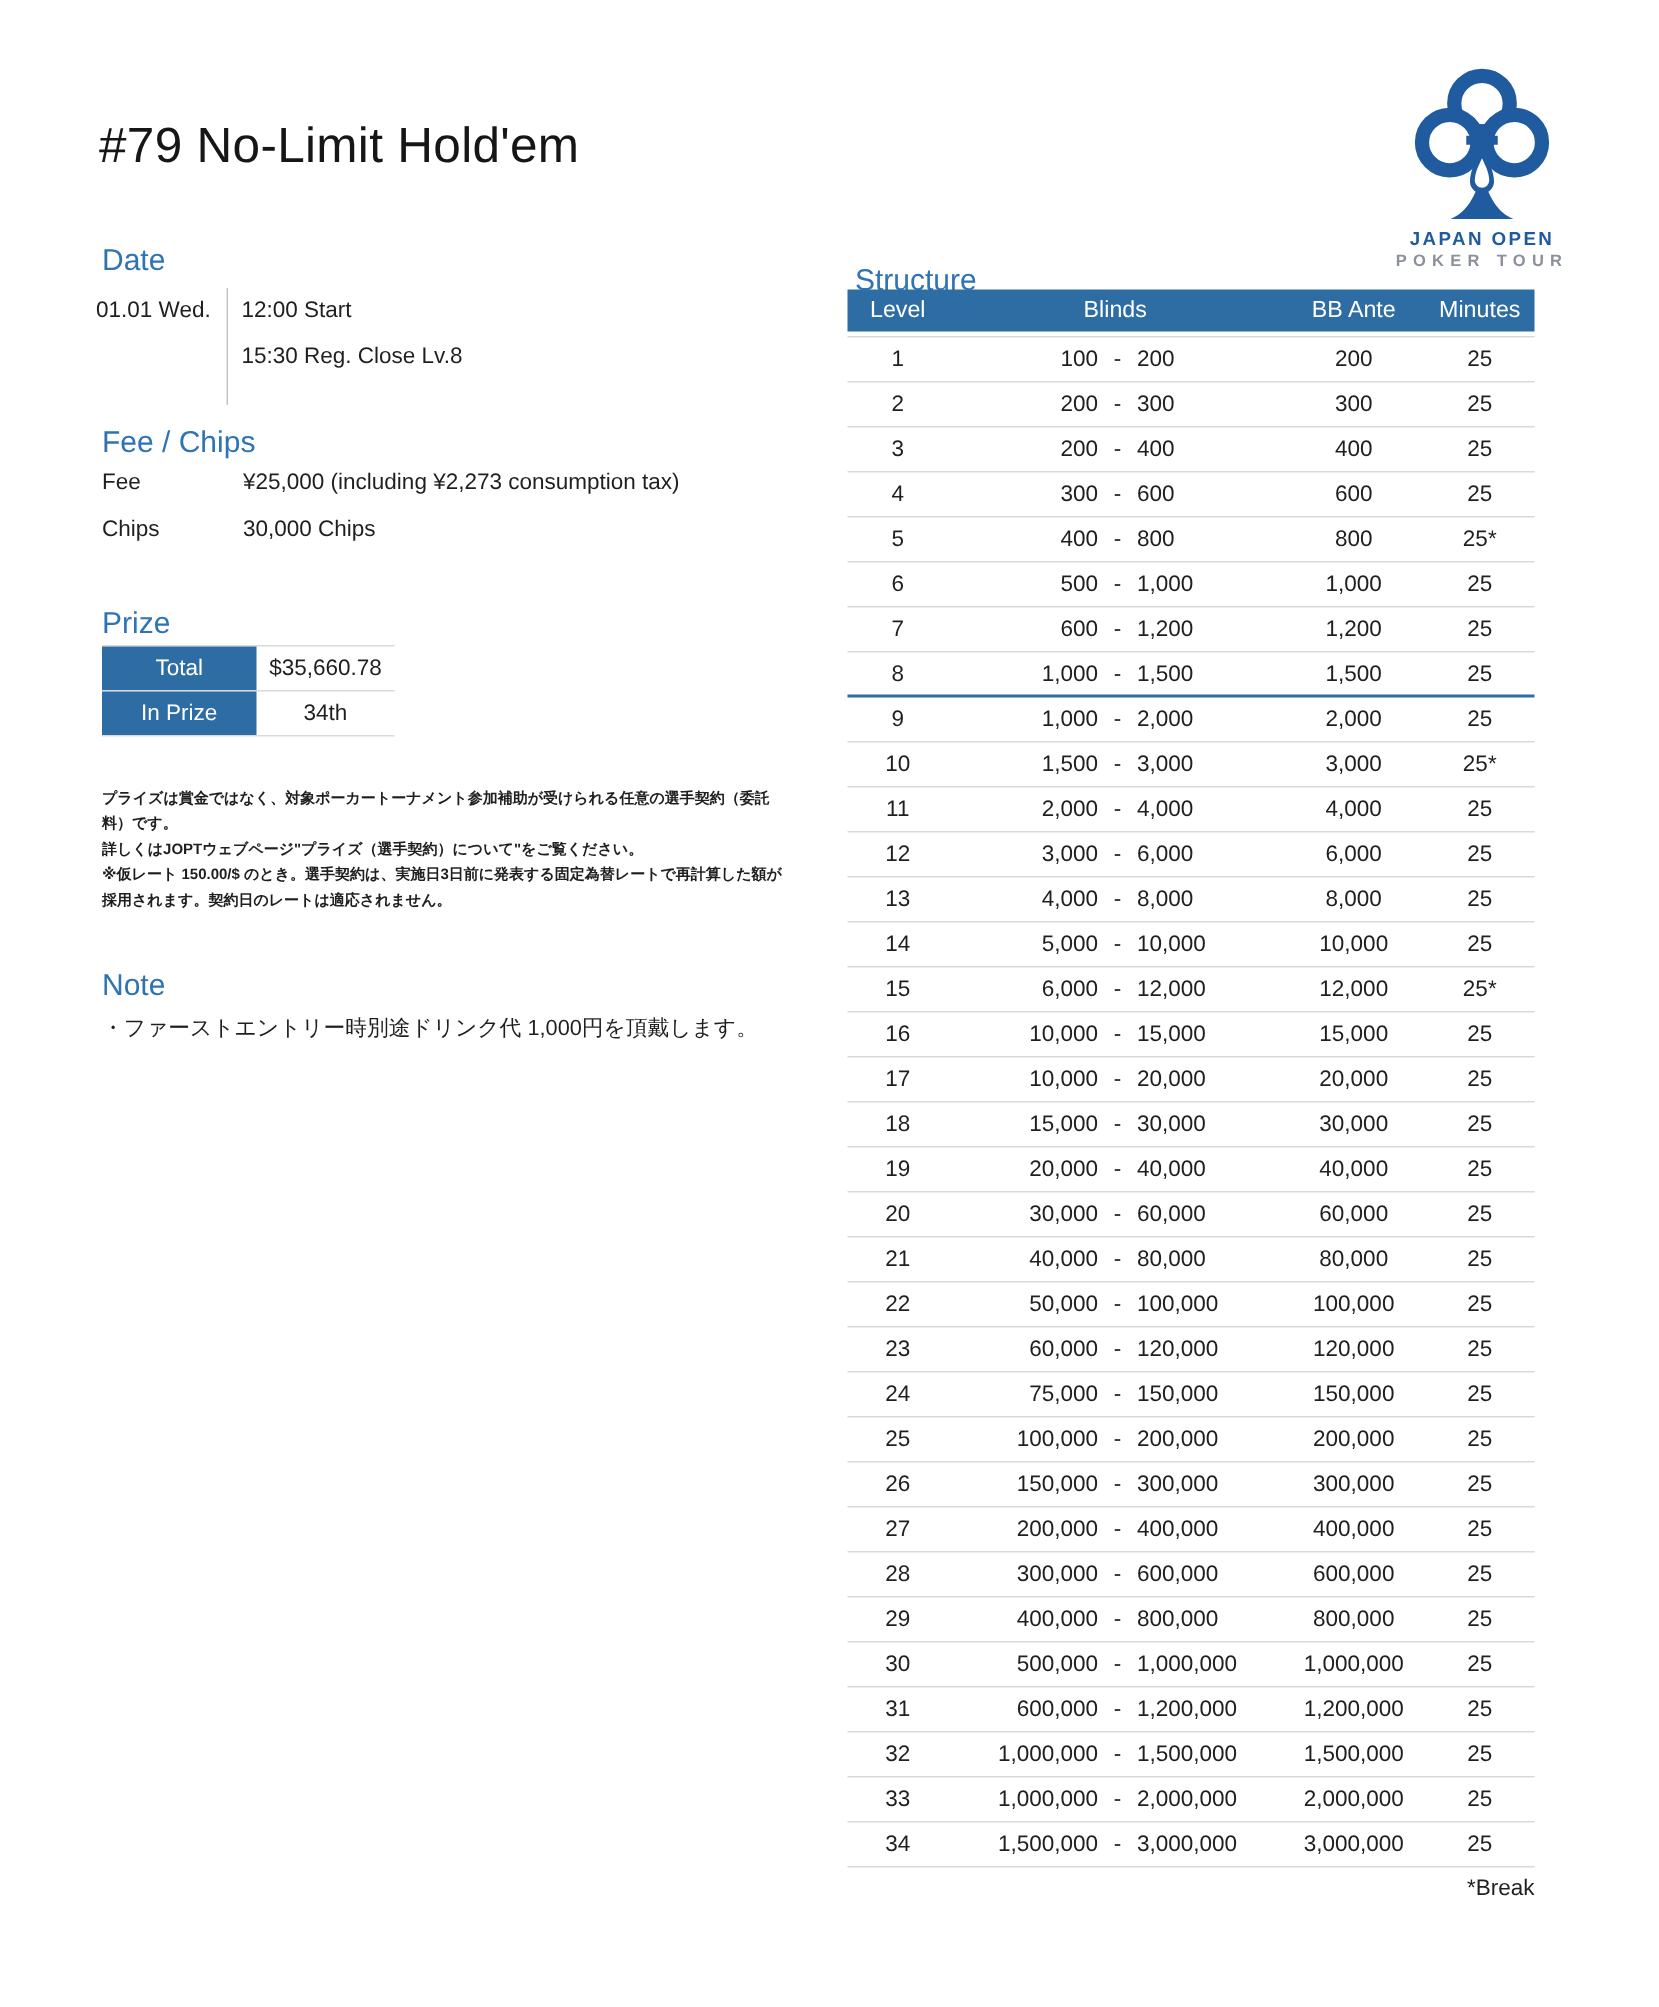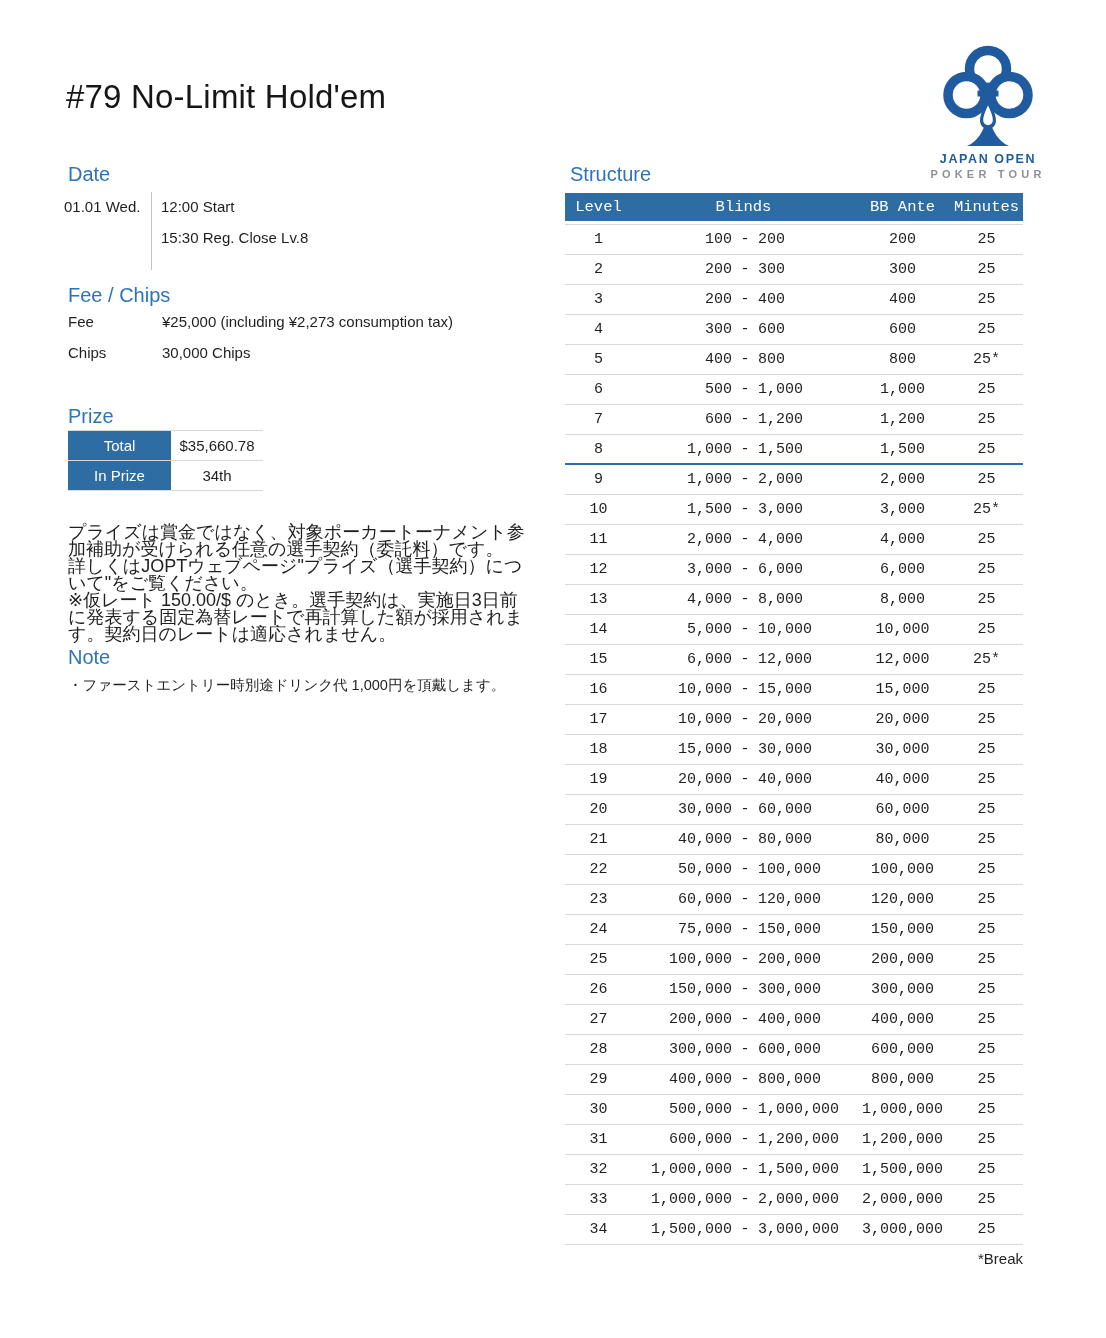--- a/index.html
+++ b/index.html
@@ -18,50 +18,50 @@
   .logo svg{display:block;margin:0 auto;}
   .logo-line1{font-size:12.5px;font-weight:bold;color:#1f5b9e;letter-spacing:1.6px;margin-top:2px;white-space:nowrap;}
   .logo-line2{font-size:11px;font-weight:bold;color:#8b9099;letter-spacing:4.2px;margin-top:2px;white-space:nowrap;}
 
   
   .sec-heading{font-size:20px;color:#2e74b5;}
   .h-date{left:68px;top:163px;}
   .h-fee{left:68px;top:284px;}
   .h-prize{left:68px;top:405px;}
   .h-note{left:68px;top:646px;}
-  .h-structure{left:570px;top:163px;}
+  .h-structure{left:570px;top:176px;}
 
   
   .date-row{left:64px;top:192px;display:flex;}
   .date-day{width:87px;padding-top:6px;}
   .date-divider{border-left:1.5px solid #c2c2c2;height:78px;}
   .date-times{padding-left:9px;padding-top:6px;}
   .date-time{height:31px;}
 
   
   .fee-block{left:68px;top:313px;}
   .fee-row{height:31px;display:flex;}
   .fee-label{width:94px;}
 
   
   .prize-table{left:68px;top:430px;width:195px;border-top:1px solid #d9d9d9;}
   .prize-row{display:flex;height:30px;border-bottom:1px solid #d9d9d9;box-sizing:border-box;}
   .prize-label{width:103px;background:#2e6da4;color:#fff;display:flex;align-items:center;justify-content:center;}
   .prize-value{flex:1;display:flex;align-items:center;justify-content:center;}
 
   
-  .disclaimer{left:68px;top:524px;width:457px;font-size:18px;line-height:17px;color:#1f1f1f;}
+  .disclaimer{left:68px;top:524px;width:457px;font-size:10px;line-height:17px;color:#1f1f1f;font-weight:bold;}
   .disclaimer p{margin:0;}
 
   
   .note-block{left:68px;top:676px;font-size:14.5px;}
   .note-line{height:21px;}
 
   
-  .structure-table{left:565px;top:193px;width:458px;font-family:Liberation Mono, monospace;}
+  .structure-table{left:565px;top:193px;width:458px;}
   .s-grid{display:grid;grid-template-columns:67px 223px 95px 73px;align-items:center;box-sizing:border-box;}
   .s-header{background:#2e6da4;color:#ffffff;height:28px;font-size:15.5px;}
   .s-body{margin-top:3px;border-top:1px solid #d9d9d9;}
   .s-row{height:30px;border-bottom:1px solid #d9d9d9;}
   .s-row.reg-close{border-bottom:2px solid #2e6da4;}
   .c-center{text-align:center;}
   .cell-blinds{display:flex;align-items:center;}
   .cell-sb{width:100px;text-align:right;}
   .cell-dash{width:26px;text-align:center;}
   .cell-bb{flex:1;text-align:left;}

